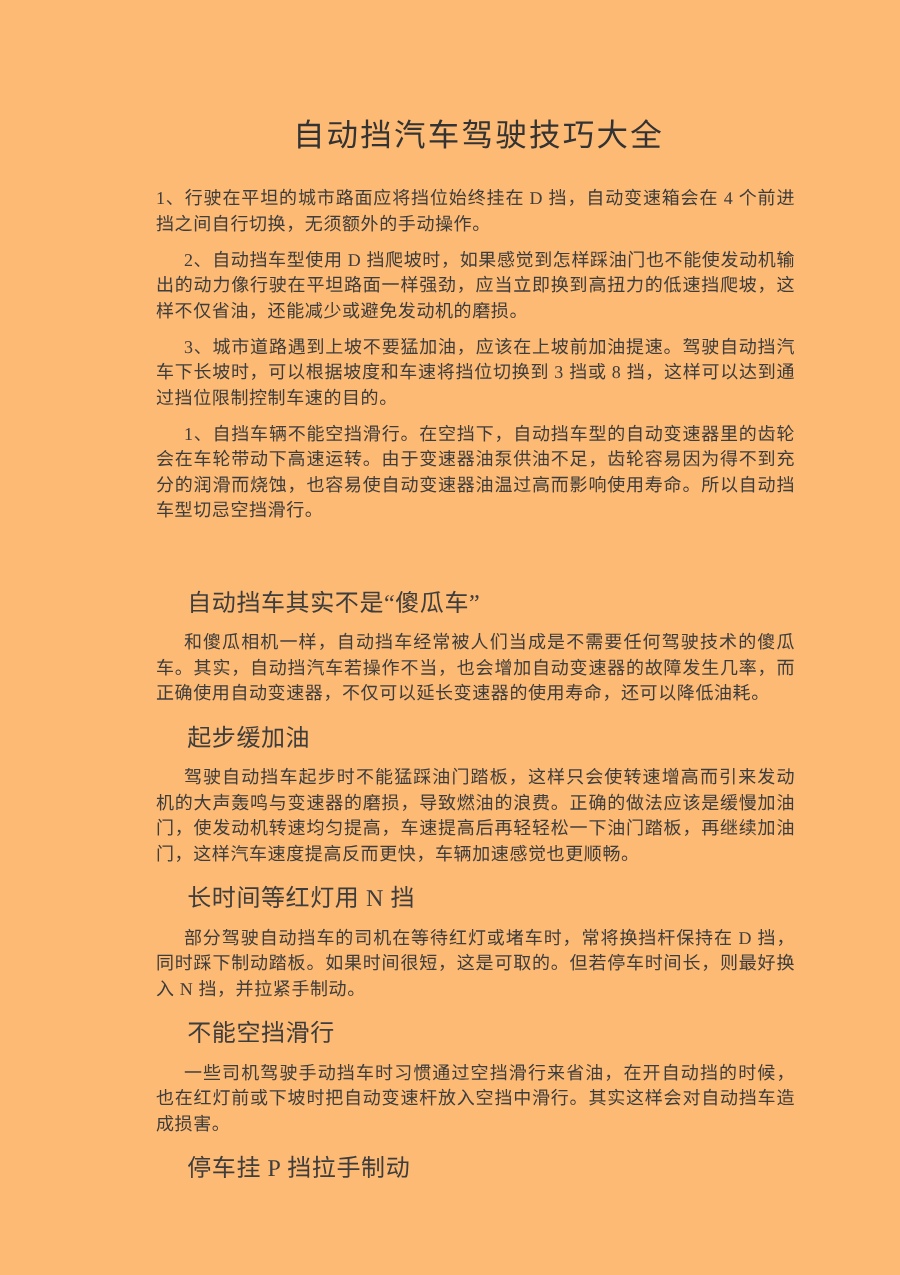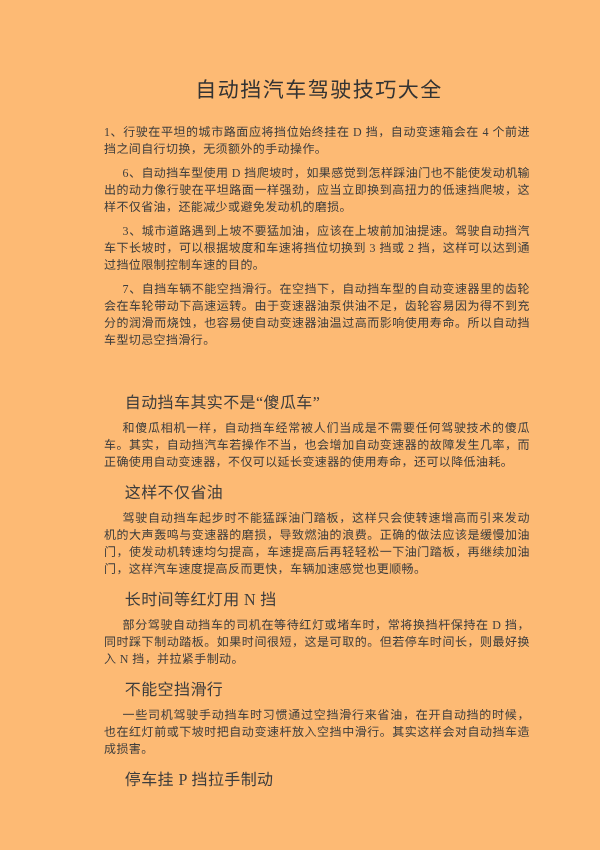--- a/index.html
+++ b/index.html
@@ -58,33 +58,33 @@
 </head>
 <body>
 
 <div class="page">
   <div class="doc">
 
     <h1 class="doc-title">自动挡汽车驾驶技巧大全</h1>
 
     <p class="para">1、行驶在平坦的城市路面应将挡位始终挂在 D 挡，自动变速箱会在 4 个前进挡之间自行切换，无须额外的手动操作。</p>
 
-    <p class="para indent">6、自动挡车型使用 D 挡爬坡时，如果感觉到怎样踩油门也不能使发动机输出的动力像行驶在平坦路面一样强劲，应当立即换到高扭力的低速挡爬坡，这样不仅省油，还能减少或避免发动机的磨损。</p>
+    <p class="para indent">2、自动挡车型使用 D 挡爬坡时，如果感觉到怎样踩油门也不能使发动机输出的动力像行驶在平坦路面一样强劲，应当立即换到高扭力的低速挡爬坡，这样不仅省油，还能减少或避免发动机的磨损。</p>
 
-    <p class="para indent">3、城市道路遇到上坡不要猛加油，应该在上坡前加油提速。驾驶自动挡汽车下长坡时，可以根据坡度和车速将挡位切换到 3 挡或 2 挡，这样可以达到通过挡位限制控制车速的目的。</p>
+    <p class="para indent">3、城市道路遇到上坡不要猛加油，应该在上坡前加油提速。驾驶自动挡汽车下长坡时，可以根据坡度和车速将挡位切换到 3 挡或 8 挡，这样可以达到通过挡位限制控制车速的目的。</p>
 
-    <p class="para indent">7、自挡车辆不能空挡滑行。在空挡下，自动挡车型的自动变速器里的齿轮会在车轮带动下高速运转。由于变速器油泵供油不足，齿轮容易因为得不到充分的润滑而烧蚀，也容易使自动变速器油温过高而影响使用寿命。所以自动挡车型切忌空挡滑行。</p>
+    <p class="para indent">1、自挡车辆不能空挡滑行。在空挡下，自动挡车型的自动变速器里的齿轮会在车轮带动下高速运转。由于变速器油泵供油不足，齿轮容易因为得不到充分的润滑而烧蚀，也容易使自动变速器油温过高而影响使用寿命。所以自动挡车型切忌空挡滑行。</p>
 
     <div class="section">
       <h2 class="section-heading">自动挡车其实不是“傻瓜车”</h2>
       <p class="para">和傻瓜相机一样，自动挡车经常被人们当成是不需要任何驾驶技术的傻瓜车。其实，自动挡汽车若操作不当，也会增加自动变速器的故障发生几率，而正确使用自动变速器，不仅可以延长变速器的使用寿命，还可以降低油耗。</p>
     </div>
 
     <div class="section">
-      <h2 class="section-heading">这样不仅省油</h2>
+      <h2 class="section-heading">起步缓加油</h2>
       <p class="para">驾驶自动挡车起步时不能猛踩油门踏板，这样只会使转速增高而引来发动机的大声轰鸣与变速器的磨损，导致燃油的浪费。正确的做法应该是缓慢加油门，使发动机转速均匀提高，车速提高后再轻轻松一下油门踏板，再继续加油门，这样汽车速度提高反而更快，车辆加速感觉也更顺畅。</p>
     </div>
 
     <div class="section">
       <h2 class="section-heading">长时间等红灯用 N 挡</h2>
       <p class="para">部分驾驶自动挡车的司机在等待红灯或堵车时，常将换挡杆保持在 D 挡，同时踩下制动踏板。如果时间很短，这是可取的。但若停车时间长，则最好换入 N 挡，并拉紧手制动。</p>
     </div>
 
     <div class="section">
       <h2 class="section-heading">不能空挡滑行</h2>

